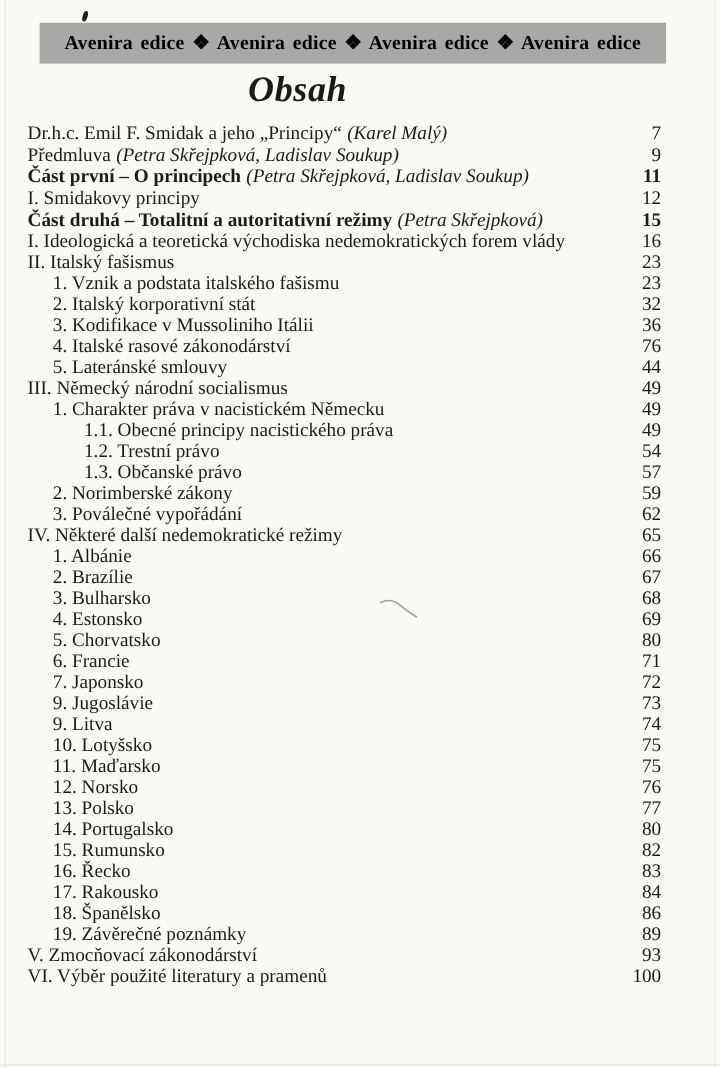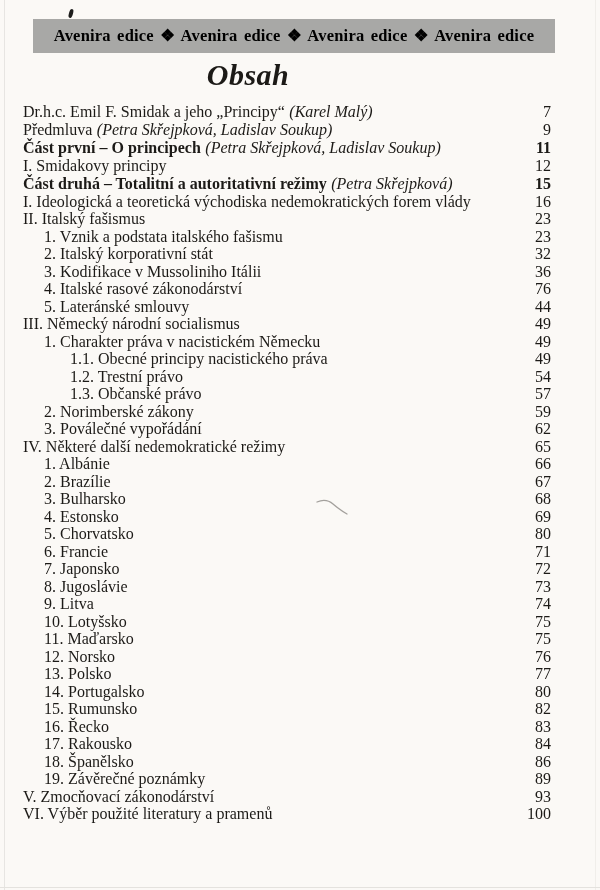--- a/index.html
+++ b/index.html
@@ -182,21 +182,21 @@
     </div>
     <div class="r i1">
       <span class="t">6. Francie</span>
       <span class="pg">71</span>
     </div>
     <div class="r i1">
       <span class="t">7. Japonsko</span>
       <span class="pg">72</span>
     </div>
     <div class="r i1">
-      <span class="t">8. Jugoslávie</span>
+      <span class="t">9. Jugoslávie</span>
       <span class="pg">73</span>
     </div>
     <div class="r i1">
       <span class="t">9. Litva</span>
       <span class="pg">74</span>
     </div>
     <div class="r i1">
       <span class="t">10. Lotyšsko</span>
       <span class="pg">75</span>
     </div>

